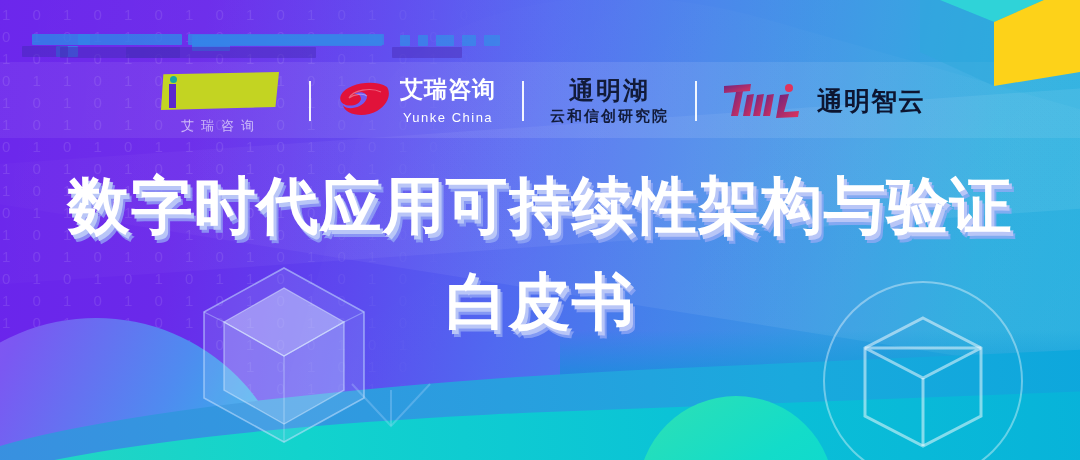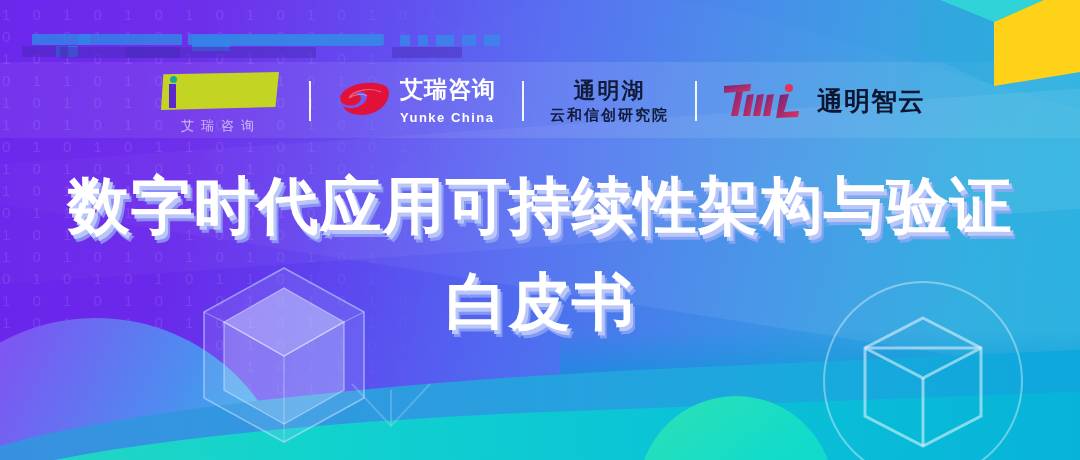--- a/index.html
+++ b/index.html
@@ -138,25 +138,25 @@
     position:absolute; left:8px; top:47px; width:116px;
     font-size:13px; letter-spacing:7px; color:rgba(255,255,255,.62);
     text-align:center;
   }
 
   
   .yunke { display:flex; align-items:center; gap:9px; }
   .yunke-mark { width:54px; height:40px; }
   .yunke-txt { line-height:1; }
   .yunke-cn { font-size:23px; font-weight:bold; color:#ffffff; letter-spacing:1px; }
-  .yunke-en { font-size:13px; font-weight:bold; color:#ffffff; letter-spacing:1.5px; margin-top:10px; }
+  .yunke-en { font-size:13px; font-weight:normal; color:#ffffff; letter-spacing:1.5px; margin-top:10px;text-align:center; }
 
   
   .tmh { text-align:center; line-height:1; }
-  .tmh-cn1 { font-size:22px; font-weight:bold; color:#121b3a; letter-spacing:2px; font-family:"Liberation Serif","DejaVu Serif",serif; }
+  .tmh-cn1 { font-size:25px; font-weight:bold; color:#121b3a; letter-spacing:2px; font-family:"Liberation Serif","DejaVu Serif",serif; }
   .tmh-cn2 { font-size:15px; font-weight:bold; color:#121b3a; letter-spacing:2px; margin-top:6px; font-family:"Liberation Serif","DejaVu Serif",serif; }
 
   
   .tmi { display:flex; align-items:center; gap:10px; }
   .tmi-mark { width:84px; height:36px; }
   .tmi-cn { font-size:26px; font-weight:bold; color:#0d1530; letter-spacing:1px; }
 
   
   .title-wrap {
     position:absolute; left:0; top:168px; width:1080px;

